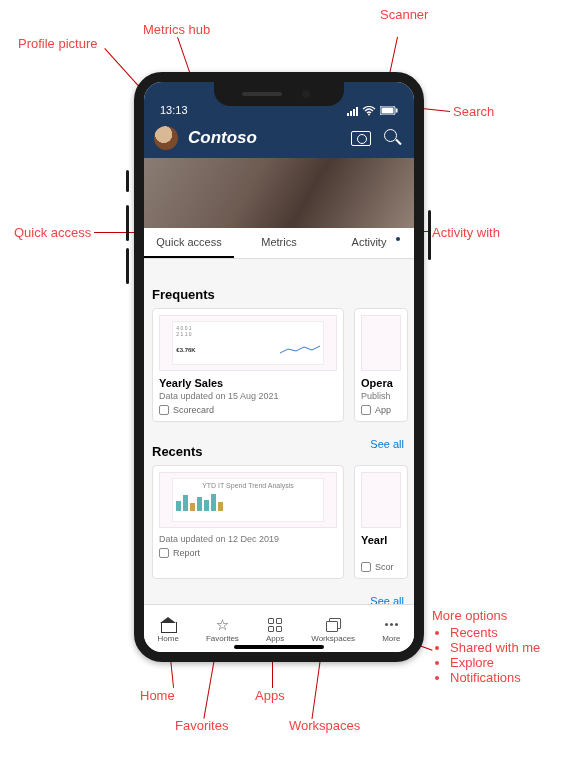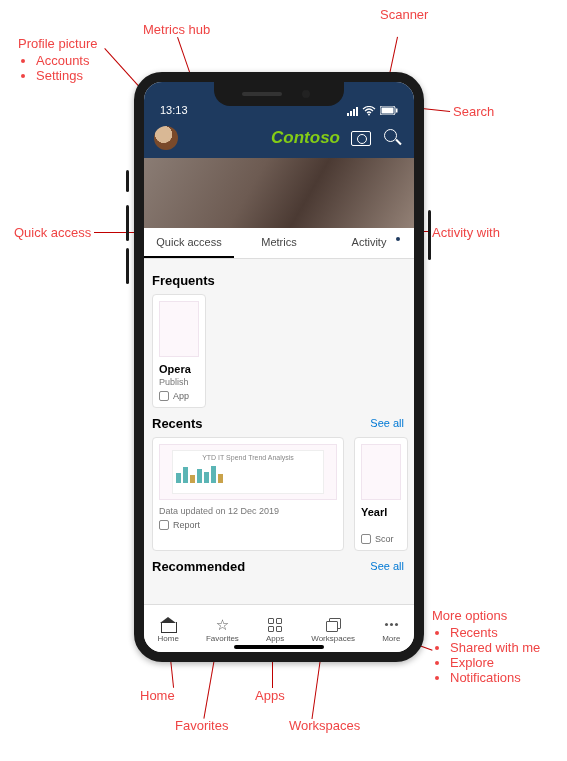--- a/index.html
+++ b/index.html
@@ -15,37 +15,37 @@
 .notch::after{content:"";position:absolute;right:34px;top:8px;width:8px;height:8px;background:#222;border-radius:50%}
 
 .statusbar{height:36px;background:#1e3a5f;color:#fff;display:flex;align-items:flex-end;justify-content:space-between;padding:0 16px 2px;font-size:11px}
 .statusbar .icons{display:flex;gap:4px}
 .signal{display:inline-flex;align-items:flex-end;gap:1px}
 .signal i{width:2px;background:#fff;display:inline-block}
 .signal i:nth-child(1){height:3px}.signal i:nth-child(2){height:5px}.signal i:nth-child(3){height:7px}.signal i:nth-child(4){height:9px}
 
 .topbar{height:40px;background:#1e3a5f;display:flex;align-items:center;padding:0 10px;gap:10px}
 .avatar{width:24px;height:24px;border-radius:50%;background:radial-gradient(circle at 40% 35%,#d9b895 0 40%,#7a4a2b 41% 100%)}
-.brand{flex:1;text-align:right;color:#84cc16;font-weight:700;font-style:italic;font-size:17px}
+.brand{flex:1;text-align:left;color:#ffffff;font-weight:700;font-style:italic;font-size:17px}
 .iconbtn{width:22px;height:22px;display:flex;align-items:center;justify-content:center;color:#fff}
 .cam{border:1.5px solid #fff;width:20px;height:15px;border-radius:2px;position:relative}
 .cam::after{content:"";position:absolute;top:2px;left:5px;width:8px;height:8px;border:1.5px solid #fff;border-radius:50%}
 .magnifier{position:relative;width:18px;height:18px}
 .magnifier::before{content:"";position:absolute;width:11px;height:11px;border:1.8px solid #fff;border-radius:50%}
 .magnifier::after{content:"";position:absolute;width:7px;height:2px;background:#fff;transform:rotate(45deg);top:12px;left:11px}
 
 .hero{height:70px;background:linear-gradient(120deg,#8a7c74,#6d5b52 40%,#4b3a33 60%,#938176);background-size:cover}
 
 .tabs{display:flex;background:#fff;border-bottom:1px solid #ddd;font-size:11px}
 .tab{flex:1;text-align:center;padding:8px 0;color:#444;position:relative}
 .tab.active{border-bottom:2px solid #000;font-weight:500}
 .dot{position:absolute;top:9px;right:14px;width:4px;height:4px;background:#1e3a5f;border-radius:50%}
 
 .content{background:#f6f6f6;padding:6px 0 0 8px;height:356px;overflow:hidden}
-.sectitle{font-weight:700;font-size:13px;margin:8px 0 6px}
+.sectitle{font-weight:700;font-size:13px;margin:22px 0 6px}
 .sechead{display:flex;justify-content:space-between;align-items:center;padding-right:10px}
 .seeall{color:#0078d4;font-size:11px}
 .cards{display:flex;gap:10px}
 .card{background:#fff;border:1px solid #e1e1e1;border-radius:4px;width:192px;flex:0 0 192px;padding:6px}
 .card.partial{width:54px;flex:0 0 54px;overflow:hidden}
 .thumb{height:56px;background:#fdf7fb;border:1px solid #f0e4ee;display:flex;align-items:center;justify-content:center;margin-bottom:6px;overflow:hidden}
 .thumbinner{background:#fff;border:1px solid #eee;width:86%;height:82%;font-size:5px;padding:3px;color:#888;position:relative}
 .ctitle{font-weight:600;font-size:11px}
 .csub{font-size:9px;color:#777;margin:2px 0 4px}
 .ctype{font-size:9px;color:#666;display:flex;align-items:center;gap:4px}
@@ -75,24 +75,20 @@
 
 
 .minichart{display:flex;align-items:flex-end;gap:2px;height:18px;margin-top:4px}
 .minichart i{width:5px;background:#5bb5b5}
 </style>
 </head>
 <body>
 
 <div class="annotation" style="left:18px;top:36px">
   <div>Profile picture</div>
-  <ul>
-      <li>Accounts</li>
-      <li>Settings</li>
-    </ul>
 </div>
 <div class="annotation" style="left:143px;top:22px">Metrics hub</div>
 <div class="annotation" style="left:380px;top:7px">Scanner</div>
 <div class="annotation" style="left:453px;top:104px">Search</div>
 <div class="annotation" style="left:14px;top:225px">Quick access</div>
 <div class="annotation" style="left:432px;top:225px">Activity with</div>
 <div class="annotation" style="left:140px;top:688px">Home</div>
 <div class="annotation" style="left:175px;top:718px">Favorites</div>
 <div class="annotation" style="left:255px;top:688px">Apps</div>
 <div class="annotation" style="left:289px;top:718px">Workspaces</div>
@@ -157,20 +153,40 @@
   </div>
   <div class="hero"></div>
   <div class="tabs">
     <div class="tab active">Quick access</div>
     <div class="tab">Metrics</div>
     <div class="tab"><span>Activity</span><span class="dot"></span></div>
   </div>
   <div class="content">
     <div class="sectitle">Frequents</div>
     <div class="cards">
+      <div class="card">
+        <div class="thumb">
+            <div class="thumbinner">
+              <div>4 0 0 1</div>
+              <div>2 1 1 0</div>
+              <div style="display:flex;justify-content:space-between;align-items:center;margin-top:6px">
+                <b style="font-size:6px;color:#333">€3.76K</b>
+                <svg width="40" height="14">
+                  <polyline points="0,10 8,6 16,8 24,4 32,7 40,3" stroke="#3a7cc9" fill="none"></polyline>
+                </svg>
+              </div>
+            </div>
+          </div>
+        <div class="ctitle">Yearly Sales</div>
+        <div class="csub">Data updated on 15 Aug 2021</div>
+        <div class="ctype">
+            <span class="ticon"></span>
+            <span>Scorecard</span>
+          </div>
+      </div>
       <div class="card partial">
         <div class="thumb"></div>
         <div class="ctitle">Opera</div>
         <div class="csub">Publish</div>
         <div class="ctype">
             <span class="ticon"></span>
             <span>App</span>
           </div>
       </div>
     </div>

